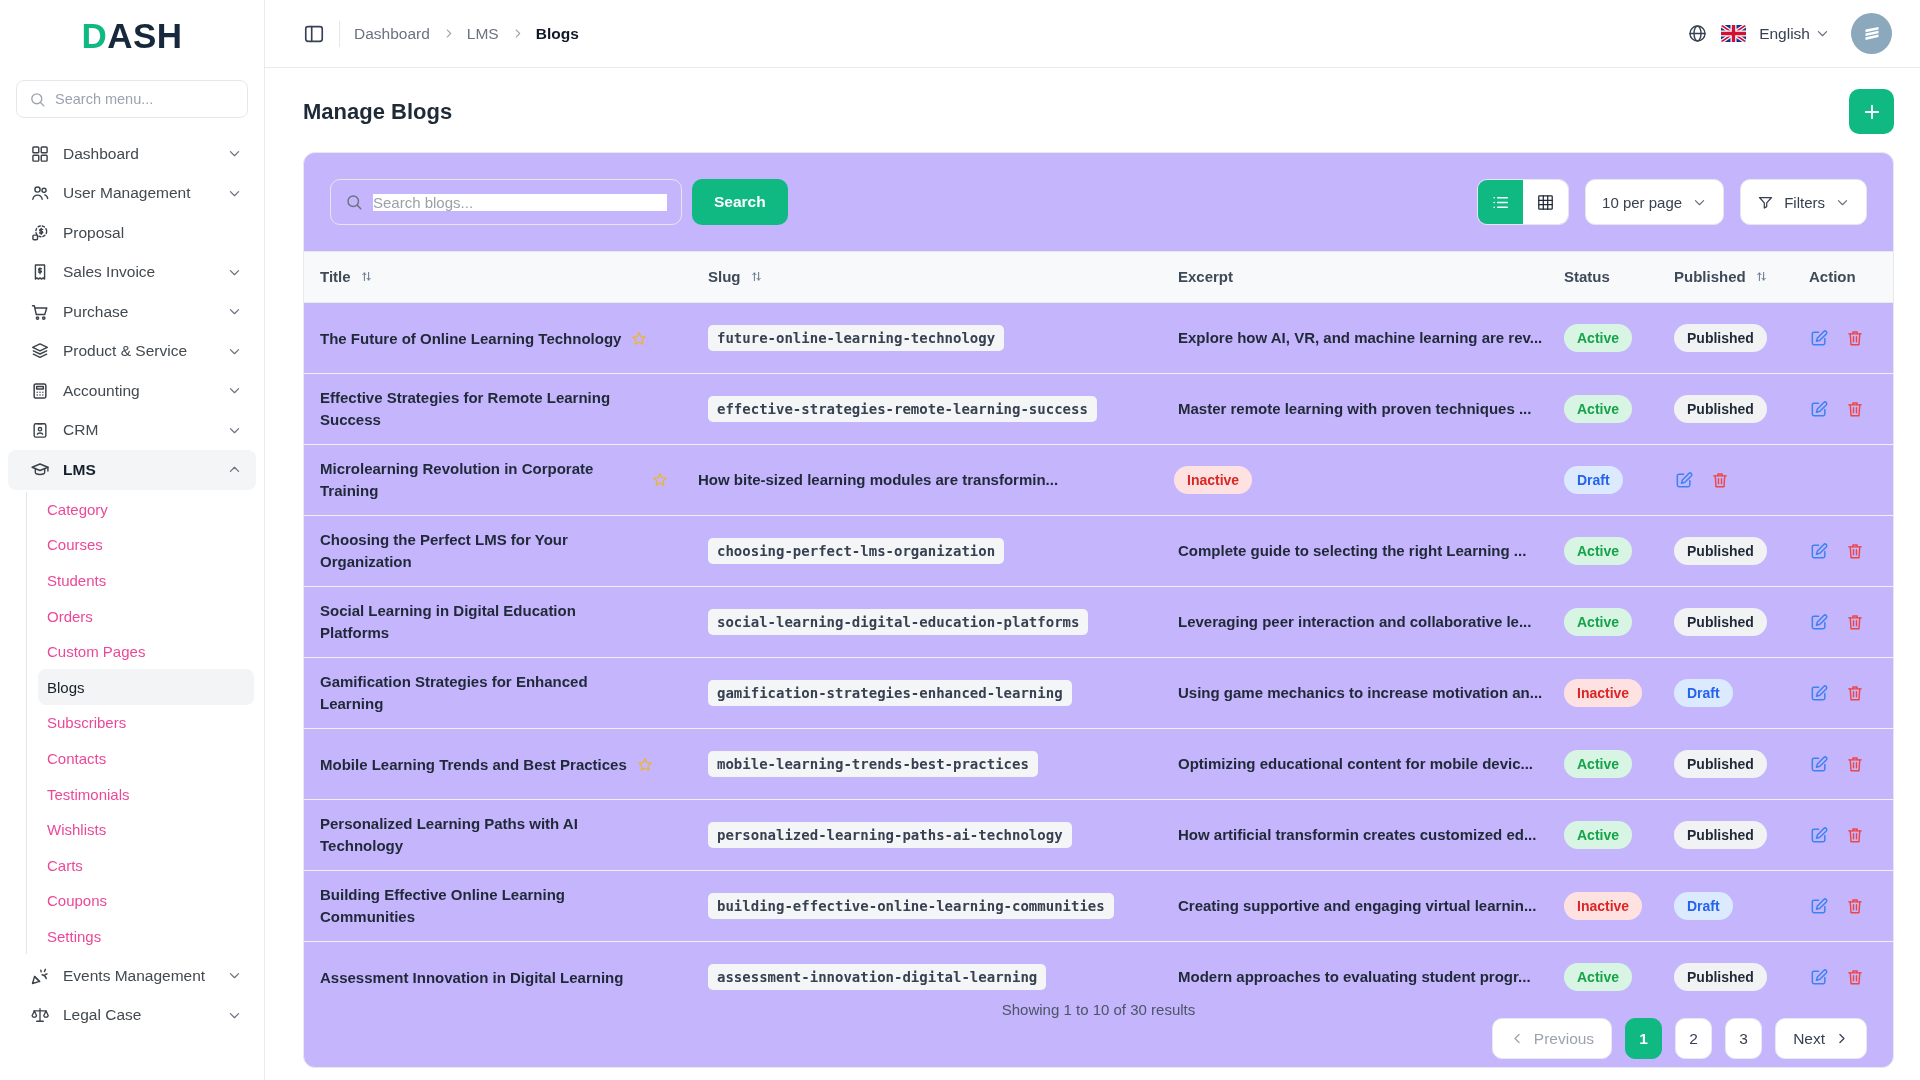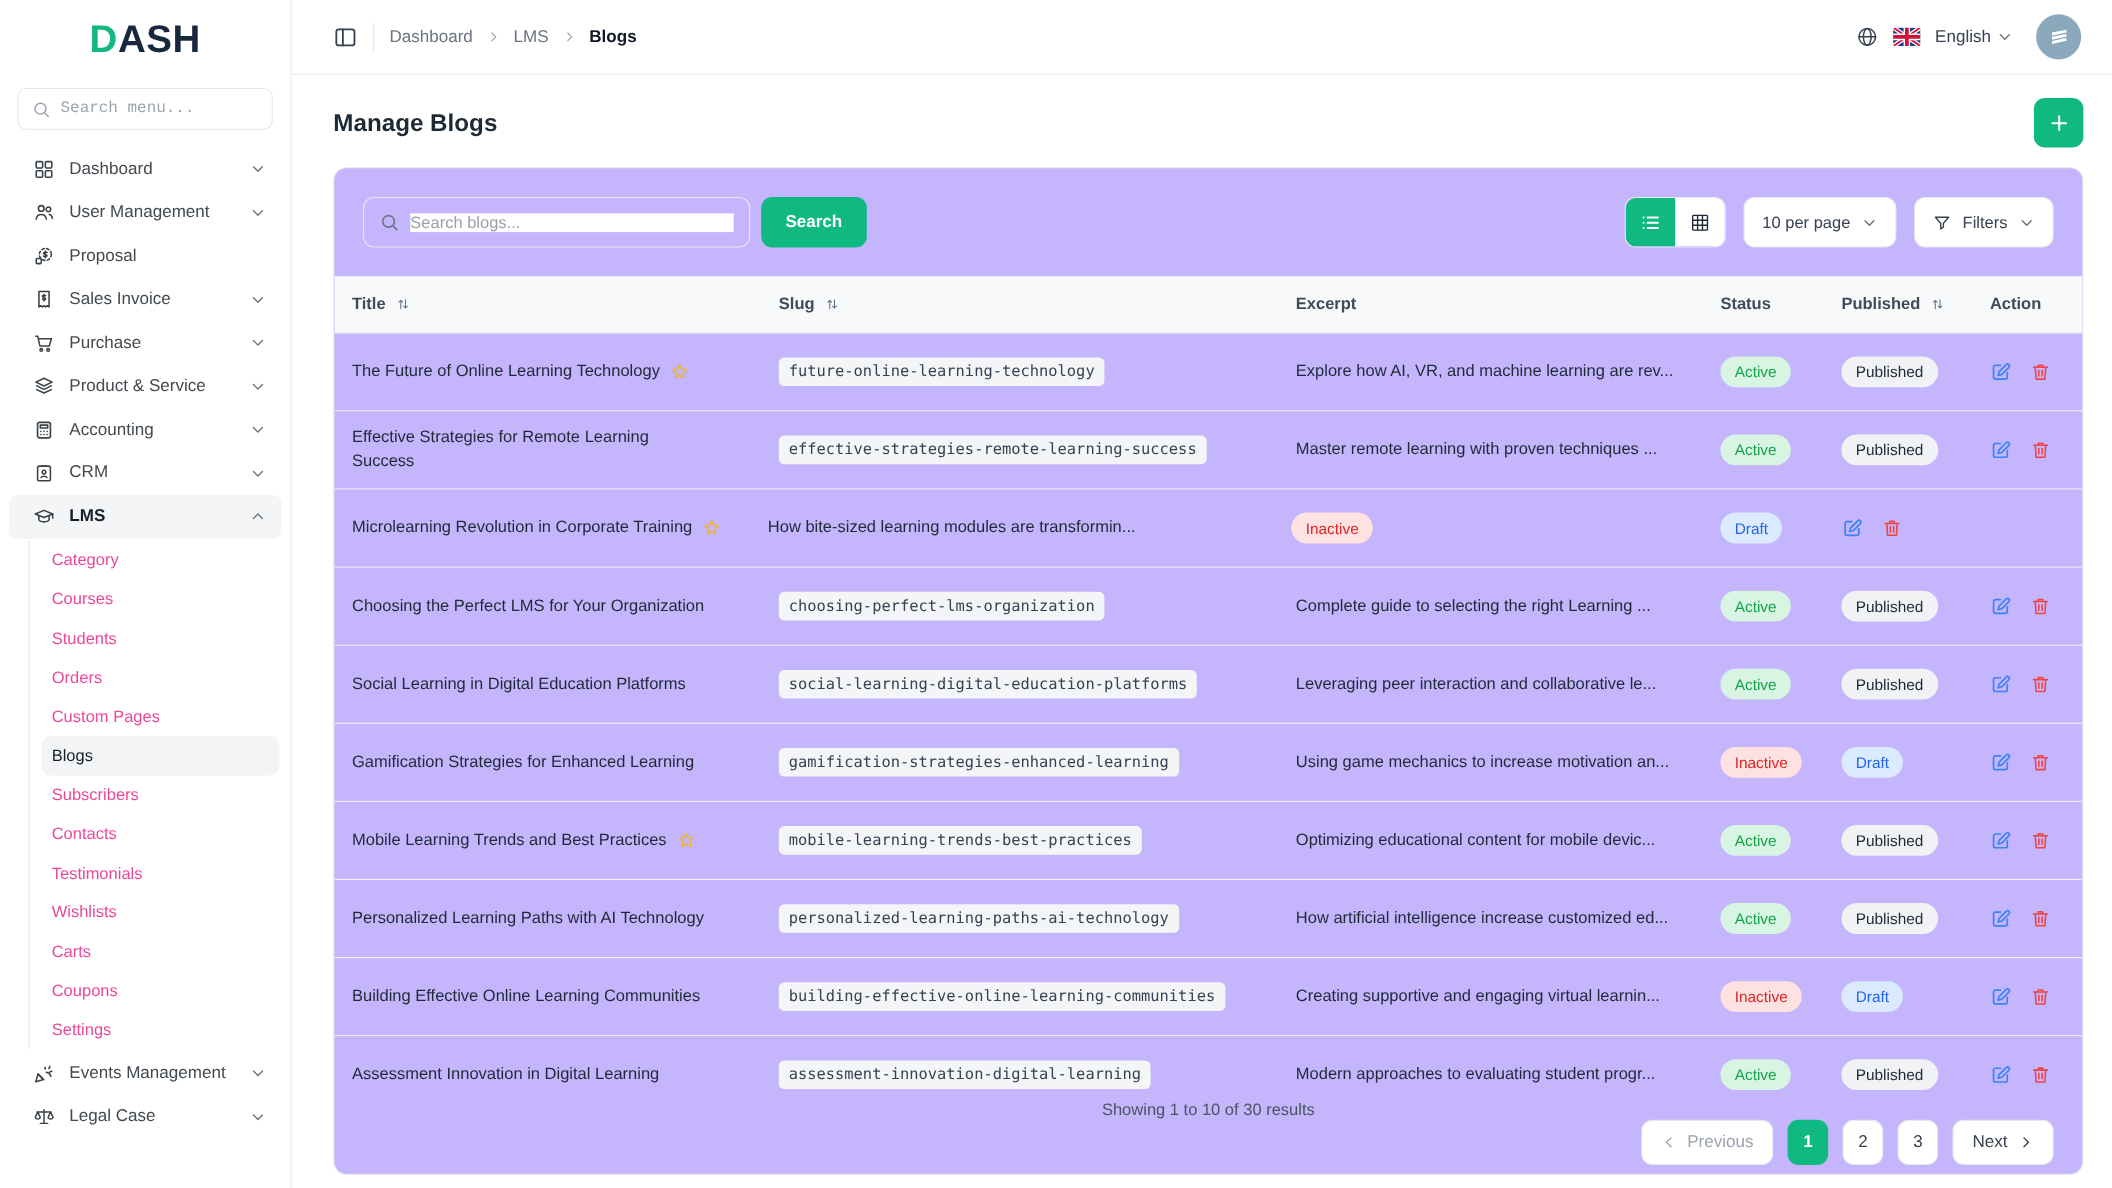--- a/index.html
+++ b/index.html
@@ -15,21 +15,21 @@
     width:265px; min-width:265px; height:1080px; border-right:1px solid #e9eaee;
     background:#fff; display:flex; flex-direction:column; overflow:hidden;
   }
   .logo { display:flex; justify-content:center; align-items:center; height:72px; font-size:35px; font-weight:800; letter-spacing:.5px; }
   .logo .d { color:var(--accent); }
   .logo .rest { color:#17283d; }
   .menu-search {
     margin:8px 16px 14px; height:38px; border:1px solid #e5e7eb; border-radius:8px;
     display:flex; align-items:center; gap:9px; padding:0 12px; color:#9ca3af; background:#fff;
   }
-  .menu-search input { border:none; outline:none; width:100%; font-size:14.5px; color:#6d28d9; font-family:Liberation Mono, monospace; background:transparent; }
+  .menu-search input { border:none; outline:none; width:100%; font-size:14.5px; color:#6d28d9; font-family:Liberation Sans, sans-serif; background:transparent; }
   .menu-search input::placeholder { color:#9ca3af; }
   .nav { flex:1; overflow:hidden; padding:2px 0 0; }
   .nav-item {
     height:39.5px; display:flex; align-items:center; gap:13px; padding:0 14px 0 22px;
     font-size:15.5px; color:#42494f; cursor:pointer; margin:0 8px; border-radius:8px;
   }
   .nav-item .ni-icon { color:#3b4248; width:20px; height:20px; flex:0 0 20px; }
   .nav-item .ni-label { flex:1; white-space:nowrap; }
   .nav-item .ni-chev { color:#6b7280; }
   .nav-item.active { background:#f4f5f6; }
@@ -96,21 +96,21 @@
   }
   .select-like .ni-chev, .filters-btn .ni-chev { color:#6b7280; }
 
   .thead {
     display:grid; grid-template-columns:390px 480px 390px 110px 135px 88px;
     background:#f8f9fb; border-top:1px solid #e8eaed; border-bottom:1px solid #e8eaed;
     height:53px; align-items:center; font-size:15px; font-weight:700; color:#3f4a59;
   }
   .th { display:flex; align-items:center; gap:8px; }
   .th-sort { color:#64748b; cursor:pointer; }
-  .rows { height:713px; overflow:hidden; }
+  .rows { height:713px; overflow:hidden;font-weight:bold; }
   .trow {
     display:grid; grid-template-columns:390px 480px 390px 110px 135px 88px;
     align-items:center; border-bottom:1px solid #eef0f3; min-height:71px; padding:13px 0;
   }
   .cell-title { padding-left:16px; padding-right:12px; font-size:15px; color:#1f2937; line-height:1.45; }
   .cell-title .t-text { max-width:322px; display:inline-block; vertical-align:middle; }
   .star { display:inline-block; vertical-align:middle; margin-left:9px; color:var(--star); }
   .cell-slug { padding-left:14px; padding-right:40px; }
   .slug-chip {
     font-family:"DejaVu Sans Mono", "Liberation Mono", monospace; font-size:14px; color:#374151;
@@ -673,21 +673,21 @@
                 <path d="M9.5 7V4.8h5V7"></path>
                 <path d="M6.3 7l.9 13h9.6l.9-13"></path>
                 <path d="M10.2 10.5v6M13.8 10.5v6"></path>
               </svg>
             </span>
           </div>
         </div>
         <div class="trow">
           <div class="cell-title"><span class="t-text">Personalized Learning Paths with AI Technology</span></div>
           <div class="cell-slug"><span class="slug-chip">personalized-learning-paths-ai-technology</span></div>
-          <div class="cell-excerpt">How artificial intelligence increase customized ed...</div>
+          <div class="cell-excerpt">How artificial transformin creates customized ed...</div>
           <div><span class="badge active">Active</span></div>
           <div><span class="badge published">Published</span></div>
           <div class="cell-action">
             <span class="icon-btn edit">
               <svg width="20" height="20" viewBox="0 0 24 24" fill="none" stroke="currentColor" stroke-width="1.8" stroke-linecap="round" stroke-linejoin="round">
                 <path d="M11.5 5H6a2 2 0 00-2 2v11a2 2 0 002 2h11a2 2 0 002-2v-5.5"></path>
                 <path d="M17.8 4.2a2.05 2.05 0 012.9 2.9L13 14.8l-4 1.1 1.1-4 7.7-7.7z"></path>
               </svg>
             </span>
             <span class="icon-btn del">

